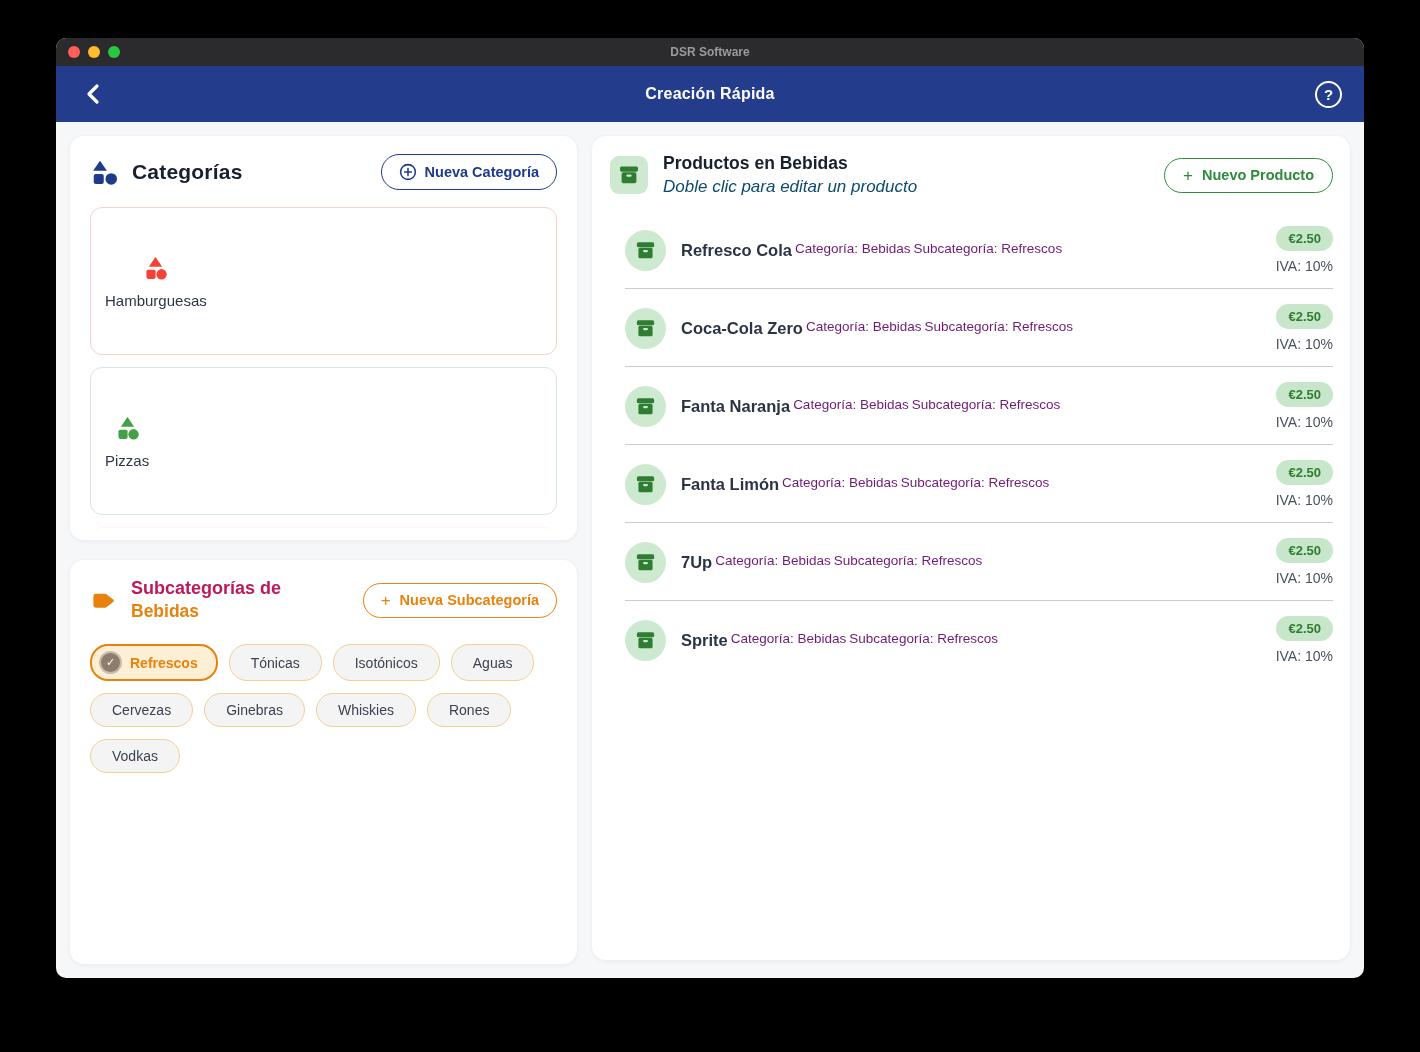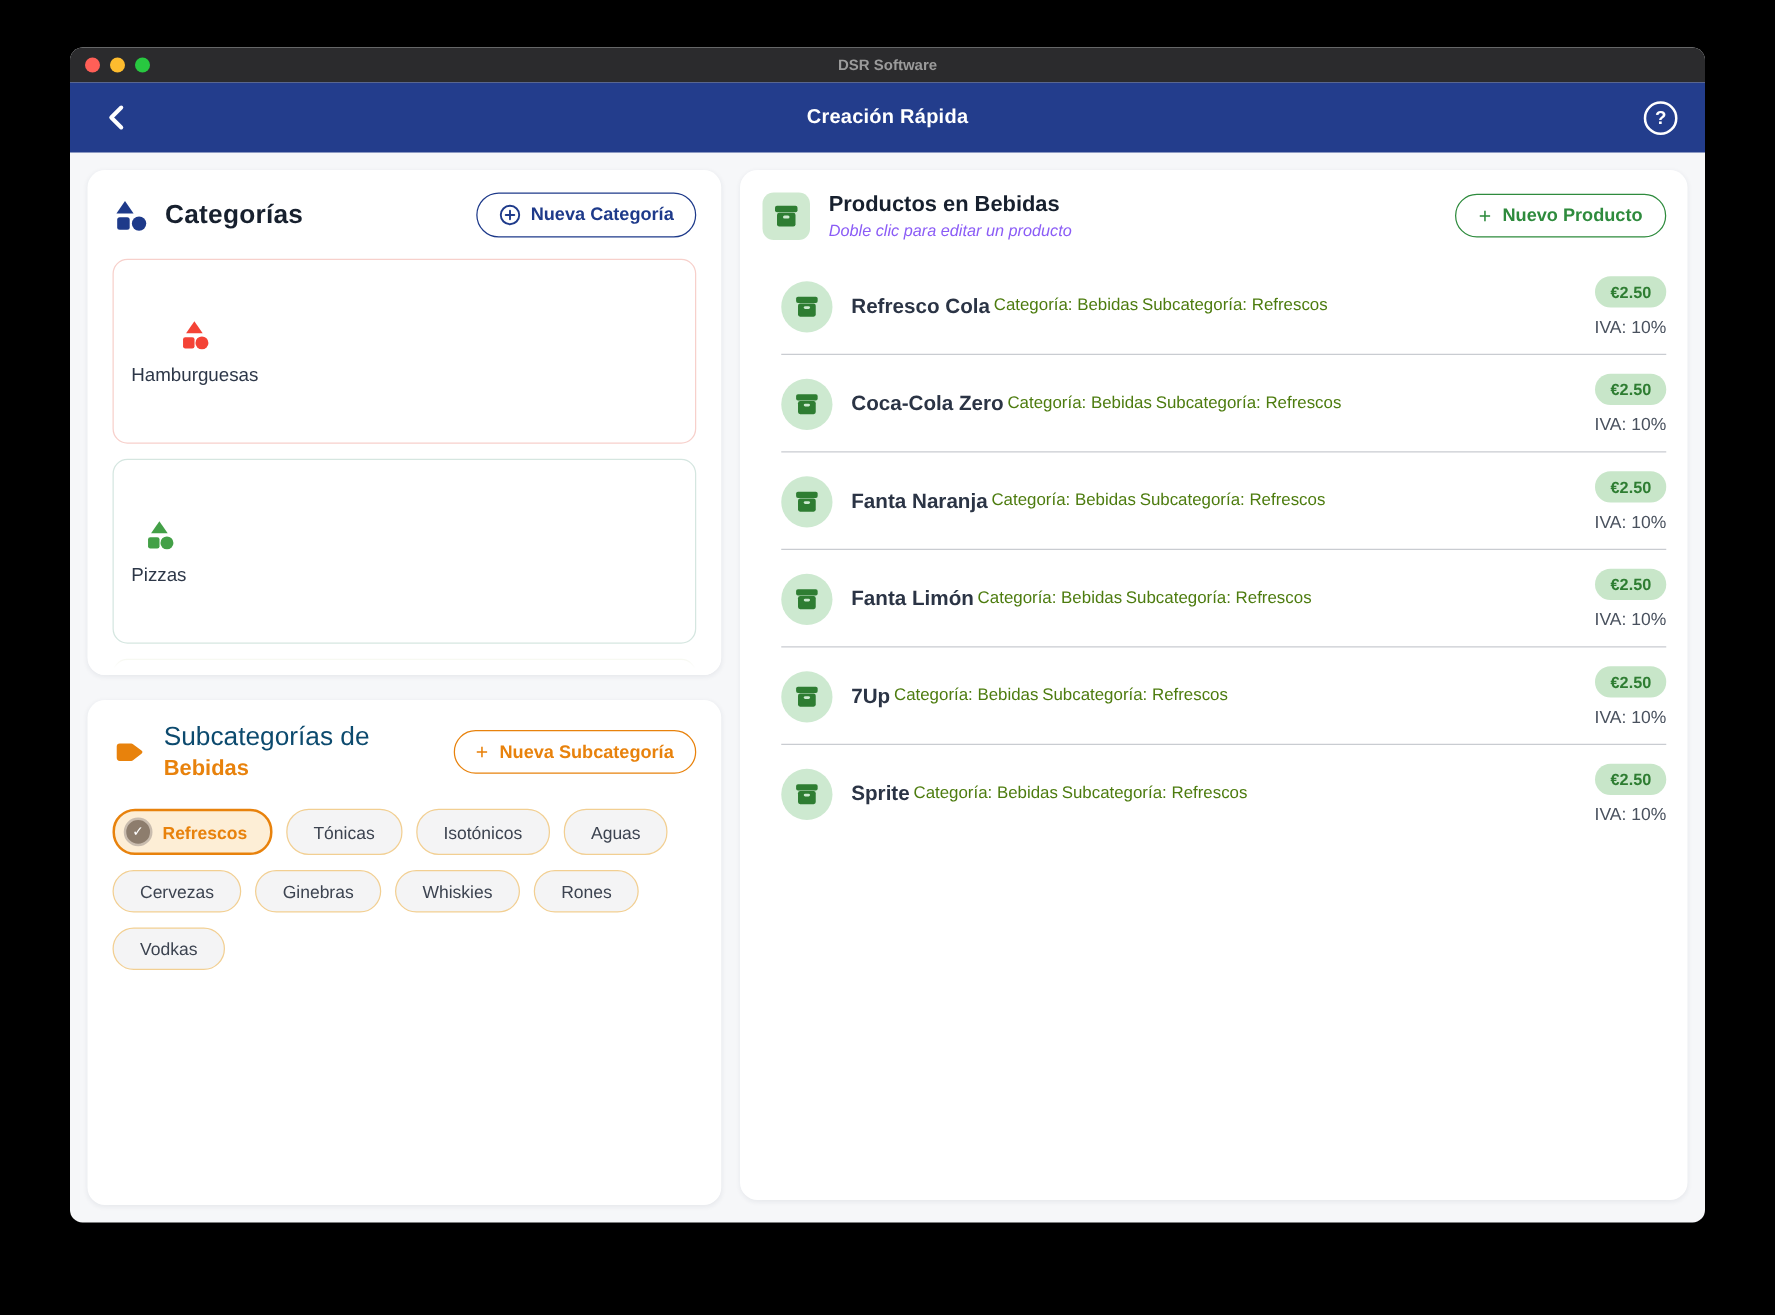--- a/index.html
+++ b/index.html
@@ -49,52 +49,52 @@
                  display:flex; align-items:center; justify-content:center; }
   .check-badge .inner { width:21px; height:21px; border-radius:50%; background:var(--sel-blue,#3b9ce9);
                  color:#fff; font-size:12px; font-weight:bold; display:flex; align-items:center; justify-content:center; }
   .stub-row { display:grid; grid-template-columns:repeat(3,1fr); gap:12px; margin-top:12px; height:12px; }
   .stub { border:1px solid; border-bottom:none; border-radius:12px 12px 0 0; opacity:.85; }
 
   
   .sub-panel { margin-top:20px; flex:1; padding:18px 20px; }
   .sub-head { display:flex; align-items:center; }
   .sub-titles { margin-left:14px; display:flex; flex-direction:column; gap:2px; }
-  .sub-title1 { font-size:21px; font-weight:400; color:#0c4a6e; }
+  .sub-title1 { font-size:18px; font-weight:700; color:#be185d; }
   .sub-title2 { font-size:17.5px; font-weight:800; color:var(--orange,#e8820c); }
   .orange-btn { margin-left:auto; display:flex; align-items:center; gap:9px; background:#fff; cursor:pointer;
                 border:1.5px solid var(--orange,#e8820c); color:var(--orange,#e8820c); font-weight:700; font-size:14.5px;
                 padding:8px 17px; border-radius:19px; font-family:inherit; }
   .plus-glyph { font-size:17px; font-weight:400; line-height:1; }
   .chips { display:flex; flex-wrap:wrap; gap:12px 11px; margin-top:22px; }
   .chip { display:flex; align-items:center; background:#f4f4f5; border:1px solid #f2cf92; border-radius:18px;
           padding:8px 21px; font-size:14px; color:#3c4350; cursor:pointer; font-family:inherit; }
   .chip.selected { background:#fdeed6; border:2px solid var(--orange,#e8820c); color:var(--orange,#e8820c);
                    font-weight:800; padding:5px 18px 5px 7px; gap:8px; }
   .chip-check { width:23px; height:23px; border-radius:50%; background:#8d7d6d; border:2px solid #c9bcae;
                 color:#fff; font-size:11px; font-weight:bold; display:flex; align-items:center; justify-content:center; }
 
   
   .prod-panel { height:824px; padding:17px 17px 17px 18px; }
   .prod-head { display:flex; align-items:center; }
   .prod-icon-sq { width:38px; height:38px; border-radius:9px; background:#cfe9d0; display:flex; align-items:center; justify-content:center; }
   .prod-titles { margin-left:15px; display:flex; flex-direction:column; gap:3px; }
   .prod-title { font-size:17.5px; font-weight:800; color:#17202e; }
-  .prod-subtitle { font-size:13px; font-style:italic; color:#8b5cf6; }
+  .prod-subtitle { font-size:17px; font-style:italic; color:#0c4a6e; }
   .green-btn { margin-left:auto; display:flex; align-items:center; gap:9px; background:#fff; cursor:pointer;
                border:1.5px solid var(--green,#2e8b3d); color:var(--green,#2e8b3d); font-weight:700; font-size:14.5px;
                padding:8px 18px; border-radius:19px; font-family:inherit; }
   .prod-list { margin-top:14px; padding-left:15px; }
   .prod-row { display:flex; align-items:center; padding:15px 0 14px 0; border-bottom:1px solid #c9ccd1; }
   .prod-row:last-child { border-bottom:none; }
   .prod-circle { width:41px; height:41px; border-radius:50%; background:#cde9d0; flex:none;
                  display:flex; align-items:center; justify-content:center; }
   .prod-info { margin-left:15px; display:flex; flex-direction:row; gap:3px; }
   .prod-name { font-size:16.5px; font-weight:800; color:#2b3445; }
-  .prod-meta { font-size:13.5px; color:#4d7c0f; }
+  .prod-meta { font-size:13.5px; color:#701a75; }
   .prod-right { margin-left:auto; display:flex; flex-direction:column; align-items:flex-end; gap:7px; }
   .price-badge { background:var(--badge-bg,#c8e6c9); color:var(--green-dark,#2e7d32); font-weight:800;
                  font-size:13px; padding:5px 12px; border-radius:13px; }
   .iva-text { font-size:14px; color:#49515e; }
 
   .icon-svg { display:block; }
 </style>
 </head>
 <body>
 

